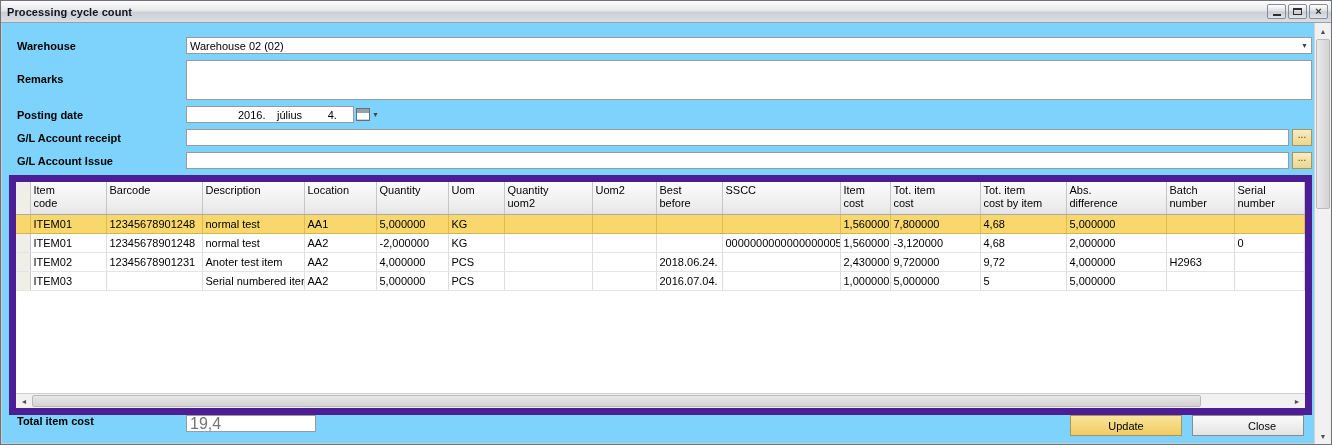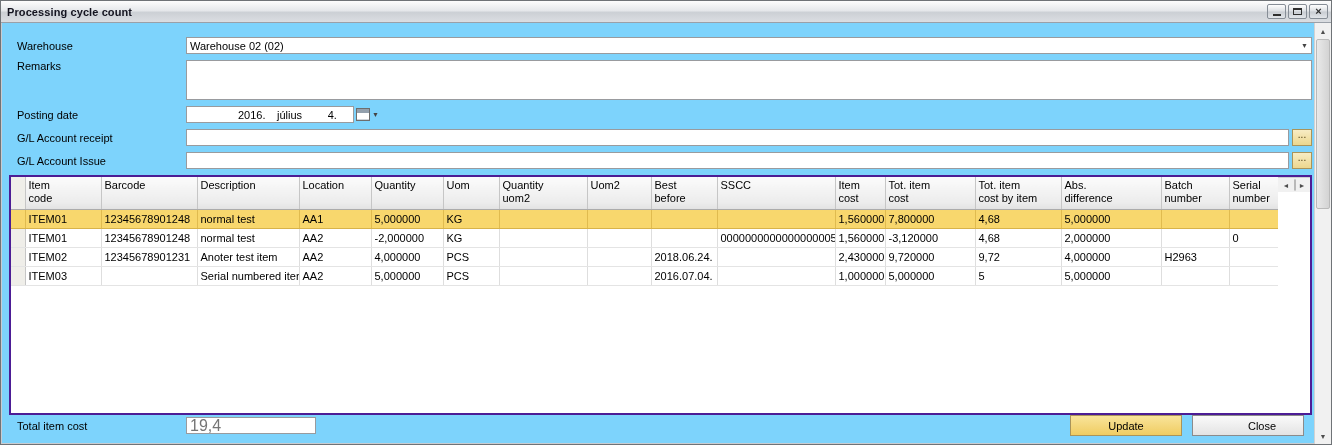--- a/index.html
+++ b/index.html
@@ -16,41 +16,41 @@
   .ic-min { width: 8px; height: 2px; background: #2e2e2e; margin-top: 7px; }
   .ic-max { width: 9px; height: 7px; border: 1px solid #2e2e2e; border-top-width: 2px; }
   .ic-close { font-size: 11px; font-weight: 700; color: #2e2e2e; line-height: 1; }
 
   
   .client { flex: 1; display: flex; overflow: hidden; }
   .content { flex: 1; display: flex; flex-direction: column; padding: 14px 2px 8px 8px; overflow: hidden; }
 
   
   .frow { display: flex; align-items: center; margin-bottom: 6px; flex: none; }
-  .frow.align-end { align-items: flex-start; }
-  .flabel { width: 177px; flex: none; padding-left: 8px; color: #000; }
+  .frow.align-end { align-items: center; }
+  .flabel { width: 177px; flex: none; padding-left: 8px; color: #000; font-weight: bold; }
   .fctrl { flex: 1; display: flex; align-items: center; border-radius: 6px; }
   .combo { flex: 1; height: 17px; background: #fff; border: 1px solid #999b9e; display: flex; align-items: center; padding-left: 3px; }
   .combo .combo-arrow { margin-left: auto; padding: 0 3px; font-size: 7px; color: #444; }
   .textarea { flex: 1; height: 40px; background: #fff; border: 1px solid #999b9e; }
   .datefield { width: 168px; height: 17px; background: #fff; border: 1px solid #999b9e; display: flex; align-items: center; }
   .dseg { padding-left: 4px; }
   .dseg.year { width: 40px; margin-left: 47px; }
   .dseg.month { width: 52px; }
   .dseg.day { width: 30px; }
   .cal-btn { display: flex; align-items: center; margin-left: 2px; }
   .cal-icon { width: 14px; height: 13px; border: 1px solid #6d6d6d; background: linear-gradient(to bottom, #93a0ad 0 4px, #ffffff 4px);
     box-shadow: inset 0 -3px 0 -2px #cfd4d9; }
   .cal-arrow { font-size: 7px; color: #444; padding: 0 2px; }
   .textinput { flex: 1; height: 17px; background: #fff; border: 1px solid #999b9e; font-family: "Liberation Sans", sans-serif; font-size: 11px; padding: 0 3px; }
   .browse-btn { width: 20px; height: 17px; margin-left: 3px; border: 1px solid #a9945a; background: linear-gradient(#f7ecc4, #ecd78e);
     font-size: 10px; line-height: 10px; text-align: center; color: #4a3c10; flex: none; cursor: default; }
 
   
-  .grid-area { flex: 1; min-height: 180px; border: 2px solid #4c1d95; background: #fff; display: flex; flex-direction: row; overflow: hidden; justify-content: center; }
+  .grid-area { flex: 1; min-height: 180px; border: 7px solid #4c1d95; background: #fff; display: flex; flex-direction: column; overflow: hidden; justify-content: center; }
   .grid-scroll { flex: 1; overflow: hidden; background: #fff; }
   table.grid { border-collapse: collapse; table-layout: fixed; width: 1288px; }
   table.grid th { height: 32px; background: linear-gradient(#fbfbfb, #ececec 80%, #e2e2e2); border-right: 1px solid #c6c6c6;
     border-bottom: 1px solid #ababab; font-weight: 400; text-align: left; vertical-align: top; padding: 2px 3px 0 3px;
     white-space: pre-line; line-height: 1.18; overflow: hidden; }
   table.grid th.sel, table.grid td.sel { background: #efeee9; border-right: 1px solid #c6c6c6; }
   table.grid td { height: 19px; border-right: 1px solid #dedede; border-bottom: 1px solid #e4e4e4; padding: 0 3px;
     white-space: nowrap; overflow: hidden; background: #fff; }
   table.grid tr.selected td { background: #f8d76d; border-right-color: #e0bb4f; border-bottom-color: #d8b34a; }
 
@@ -58,21 +58,21 @@
   .hscroll { flex: none; height: 15px; background: #f1f1f1; border-top: 1px solid #cfcfcf; display: flex; align-items: stretch; }
   .hs-btn { width: 16px; flex: none; display: flex; align-items: center; justify-content: center; font-size: 7px; color: #4d4d4d; background: #f1f1f1; }
   .hs-track { flex: 1; position: relative; }
   .hs-thumb { position: absolute; left: 0; top: 1px; bottom: 1px; width: 93%; background: linear-gradient(#e8e8e8,#d2d2d2); border: 1px solid #b9b9b9; border-radius: 2px; }
   .vscroll { width: 17px; flex: none; background: #f1f1f1; border-left: 1px solid #d2d2d2; display: flex; flex-direction: column; }
   .vs-btn { height: 16px; flex: none; display: flex; align-items: center; justify-content: center; font-size: 7px; color: #4d4d4d; }
   .vs-track { flex: 1; position: relative; }
   .vs-thumb { position: absolute; top: 0; left: 1px; right: 1px; height: 170px; background: linear-gradient(to right,#e9e9e9,#d3d3d3); border: 1px solid #bababa; border-radius: 2px; }
 
   
-  .footer { flex: none; display: flex; align-items: center; padding-right: 8px; }
+  .footer { flex: none; display: flex; align-items: flex-start; padding-right: 8px; }
   .total-input { width: 130px; height: 17px; background: #fff; border: 1px solid #999b9e; color: #757575;
     font-family: "Liberation Sans", sans-serif; font-size: 16px; padding: 0 3px; }
   .btn { height: 21px; width: 112px; border: 1px solid #8b8b8b; display: flex; align-items: center; justify-content: center; cursor: default; }
   .btn-update { margin-left: auto; background: linear-gradient(#f9e49a, #efcc62); border-color: #a9945a; margin-right: 10px; }
   .btn-close { background: linear-gradient(#fafafa, #e3e3e3); padding-left: 28px; }
 </style>
 </head>
 <body>
 
 <div class="window">

